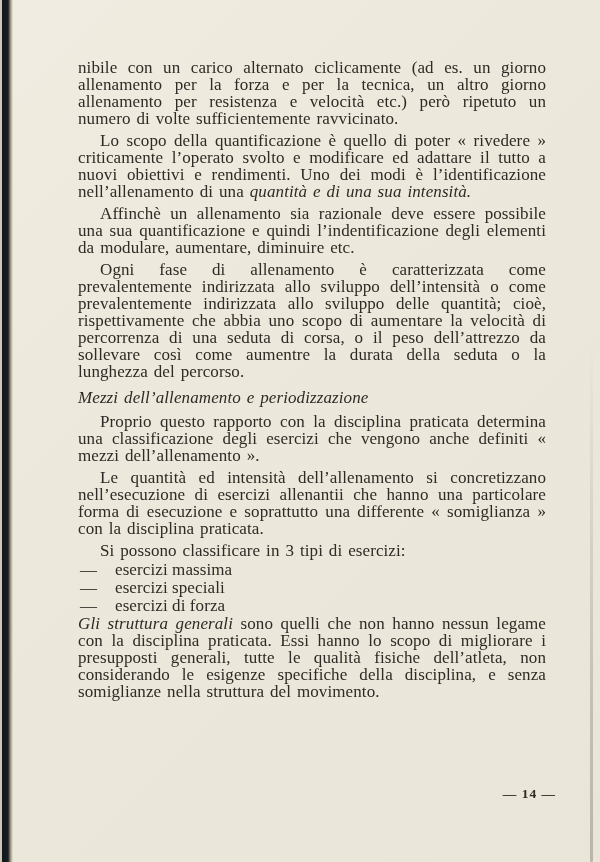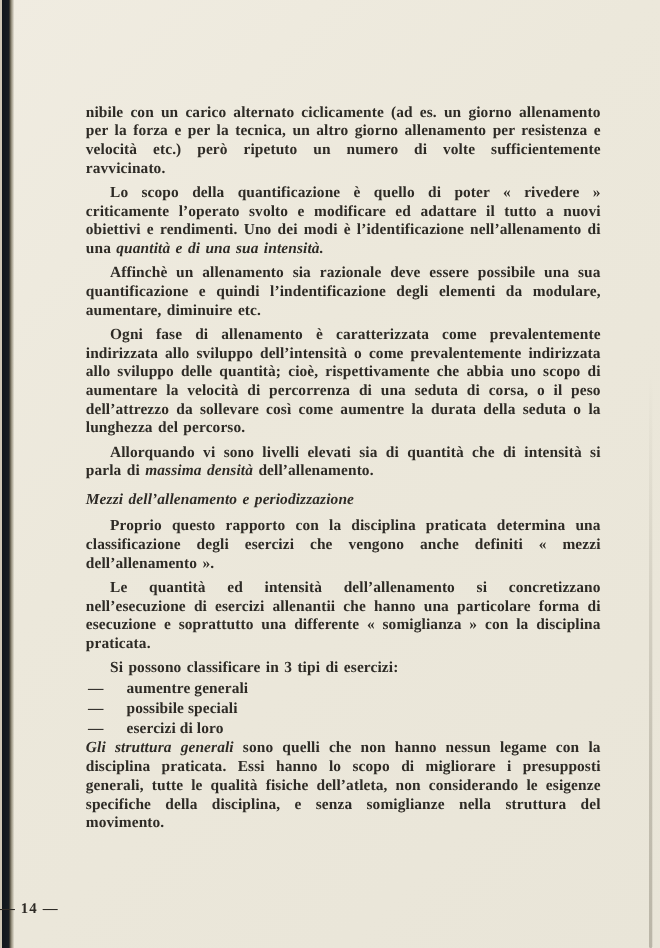--- a/index.html
+++ b/index.html
@@ -41,25 +41,24 @@
     width: 3px;
     background: linear-gradient(to bottom, rgba(110,104,88,0) 0%, rgba(110,104,88,0.30) 70%, rgba(110,104,88,0.38) 100%);
     border-radius: 2px;
   }
   .text-block {
     position: absolute;
     left: 78px;
     top: 59px;
     width: 468px;
     color: var(--ink, #2e2b26);
-    font-size: 14px;
-    font-weight: 700;
+    font-size: 17px;
+    font-weight: 400;
     line-height: 17px;
     letter-spacing: 0.1px;
-    margin-top: 35px;
   }
   .para {
     margin: 0 0 5px 0;
     text-align: justify;
     word-spacing: 0.09em;
   }
   .para.indent { text-indent: 22px; }
   .para.tight  { margin-bottom: 2px; }
   .para.heading {
     font-style: italic;
@@ -73,52 +72,50 @@
   .list-row .dash {
     width: 35px;
     padding-left: 2px;
     flex: none;
   }
   .page-footer {
     position: absolute;
     top: 786px;
     left: 0;
     width: 556px;
-    text-align: left;
+    text-align: right;
     color: var(--ink, #2e2b26);
     font-size: 13.5px;
     font-weight: 700;
     letter-spacing: 1px;
-    margin-top: 32px;
   }
 </style>
 </head>
 <body>
 
 <div class="scan-page">
   <div class="binding-strip"></div>
   <div class="text-block">
       <p class="para body"><span>nibile con un carico alternato ciclicamente (ad es. un giorno allenamento per la forza e per la tecnica, un altro giorno allenamento per resistenza e velocità etc.) però ripetuto un numero di volte sufficientemente ravvicinato.</span></p>
       <p class="para body indent"><span>Lo scopo della quantificazione è quello di poter « rivedere » criticamente l’operato svolto e modificare ed adattare il tutto a nuovi obiettivi e rendimenti. Uno dei modi è l’identificazione nell’allenamento di una </span><span class="ital">quantità e di una sua intensità.</span></p>
       <p class="para body indent"><span>Affinchè un allenamento sia razionale deve essere possibile una sua quantificazione e quindi l’indentificazione degli elementi da modulare, aumentare, diminuire etc.</span></p>
       <p class="para body indent"><span>Ogni fase di allenamento è caratterizzata come prevalentemente indirizzata allo sviluppo dell’intensità o come prevalentemente indirizzata allo sviluppo delle quantità; cioè, rispettivamente che abbia uno scopo di aumentare la velocità di percorrenza di una seduta di corsa, o il peso dell’attrezzo da sollevare così come aumentre la durata della seduta o la lunghezza del percorso.</span></p>
-      <p class="para body indent"><span>Allorquando vi sono livelli elevati sia di quantità che di intensità si parla di </span><span class="ital">massima densità</span><span> dell’allenamento.</span></p>
       <p class="para heading"><span class="ital">Mezzi dell’allenamento e periodizzazione</span></p>
       <p class="para body indent"><span>Proprio questo rapporto con la disciplina praticata determina una classificazione degli esercizi che vengono anche definiti « mezzi dell’allenamento ».</span></p>
       <p class="para body indent"><span>Le quantità ed intensità dell’allenamento si concretizzano nell’esecuzione di esercizi allenantii che hanno una particolare forma di esecuzione e soprattutto una differente « somiglianza » con la disciplina praticata.</span></p>
       <p class="para body indent tight"><span>Si possono classificare in 3 tipi di esercizi:</span></p>
       <div class="list-row">
         <span class="dash">—</span>
-        <span>aumentre generali</span>
+        <span>esercizi massima</span>
       </div>
       <div class="list-row">
         <span class="dash">—</span>
-        <span>possibile speciali</span>
+        <span>esercizi speciali</span>
       </div>
       <div class="list-row">
         <span class="dash">—</span>
-        <span>esercizi di loro</span>
+        <span>esercizi di forza</span>
       </div>
       <p class="para body"><span class="ital">Gli struttura generali</span><span> sono quelli che non hanno nessun legame con la disciplina praticata. Essi hanno lo scopo di migliorare i presupposti generali, tutte le qualità fisiche dell’atleta, non considerando le esigenze specifiche della disciplina, e senza somiglianze nella struttura del movimento.</span></p>
     </div>
   <div class="page-footer">— 14 —</div>
   <div class="page-edge-shadow"></div>
 </div>
 
 </body></html>

